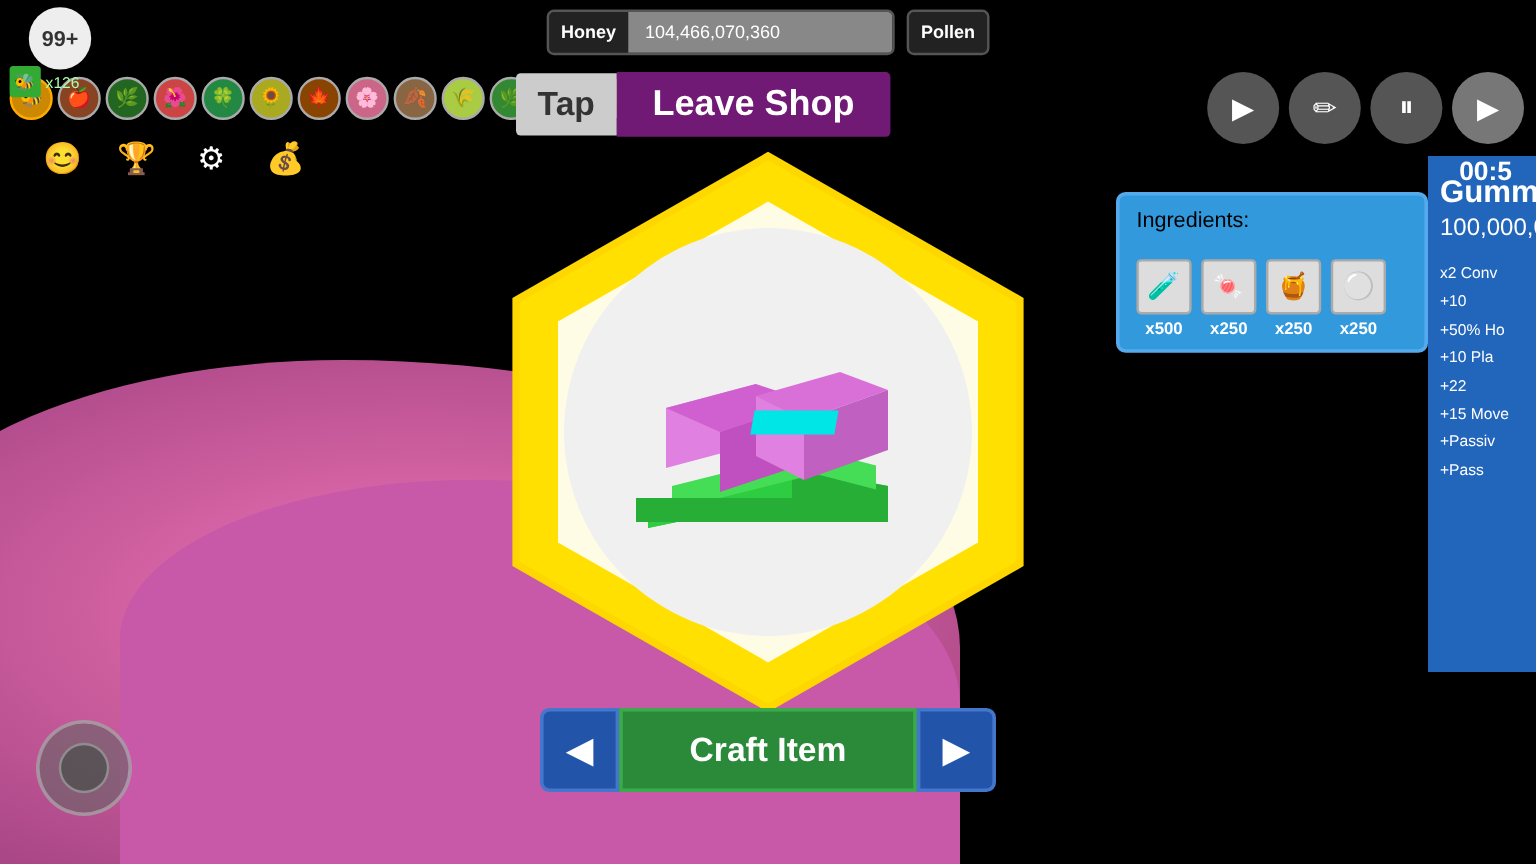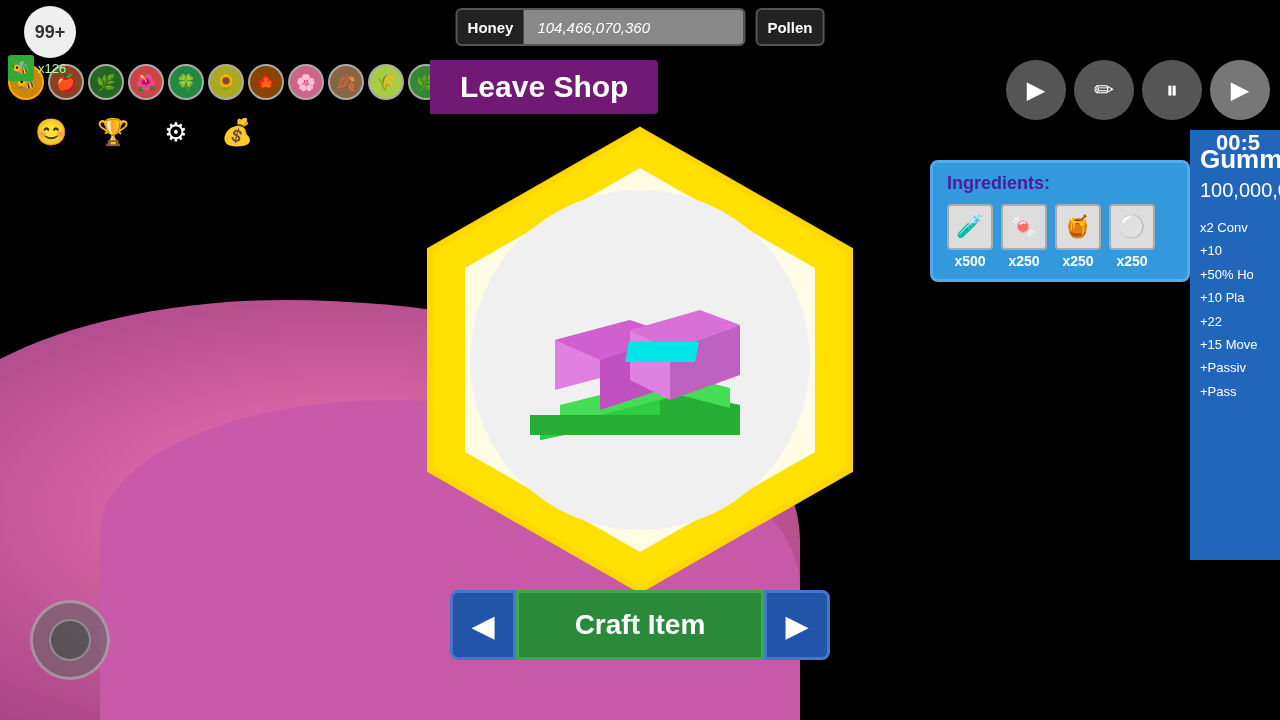--- a/index.html
+++ b/index.html
@@ -73,21 +73,20 @@
 
     .resource-value {
       background: #888;
       color: #fff;
       font-size: 15px;
       padding: 0 14px;
       height: 100%;
       display: flex;
       align-items: center;
       min-width: 220px;
-      font-style: italic;
     }
 
     .resource-value.pollen-val {
       background: #555;
       color: #90ff90;
     }
 
     
     .notif-badge {
       position: absolute;
@@ -310,24 +309,24 @@
       right: 90px;
       background: #3399dd;
       border: 3px solid #55aaee;
       border-radius: 8px;
       padding: 10px 14px;
       z-index: 150;
       min-width: 260px;
     }
 
     .ingredients-title {
-      color: #4c1d95;
+      color: #000000;
       font-size: 18px;
-      font-weight: bold;
-      margin-bottom: 10px;
+      font-weight: normal;
+      margin-bottom: 22px;
     }
 
     .ingredients-row {
       display: flex;
       gap: 8px;
       align-items: center;
     }
 
     .ingredient-item {
       display: flex;
@@ -488,20 +487,21 @@
 </div>
 
 <div class="action-icons">
   <div class="action-icon">😊</div>
   <div class="action-icon">🏆</div>
   <div class="action-icon">⚙</div>
   <div class="action-icon">💰</div>
 </div>
 
 <div class="leave-shop-btn">
+  <span class="tap-part">Tap</span>
   <span class="leave-text">Leave Shop</span>
 </div>
 
 <div class="top-right-controls">
   <button class="ctrl-btn">▶</button>
   <button class="ctrl-btn">✏</button>
   <button class="ctrl-btn">⏸</button>
   <button class="ctrl-btn" style="background:#777;">▶</button>
 </div>
 

